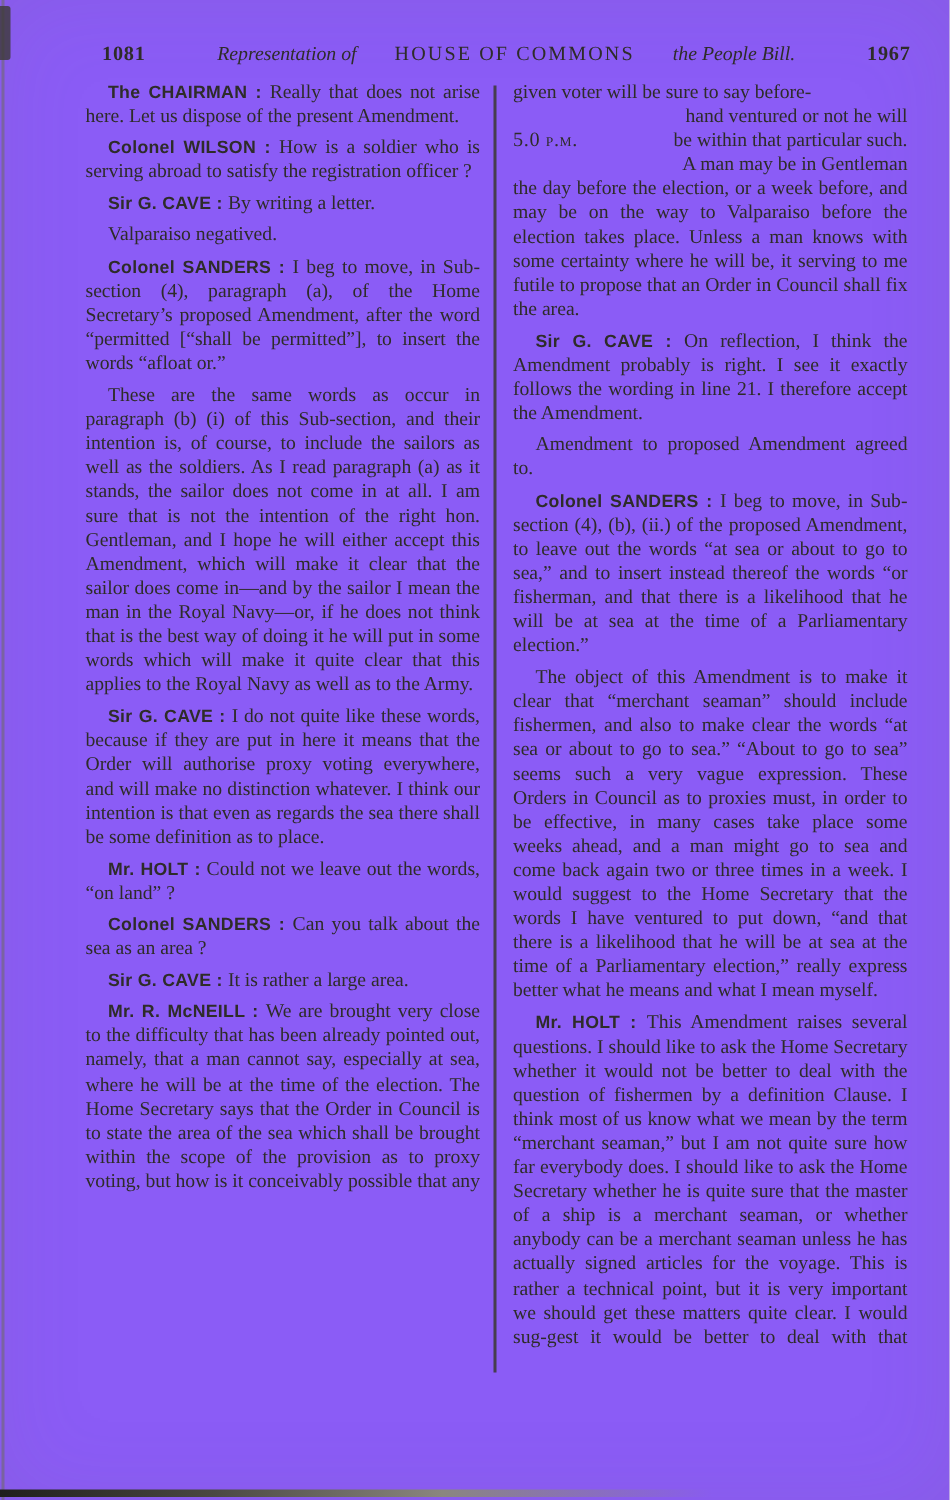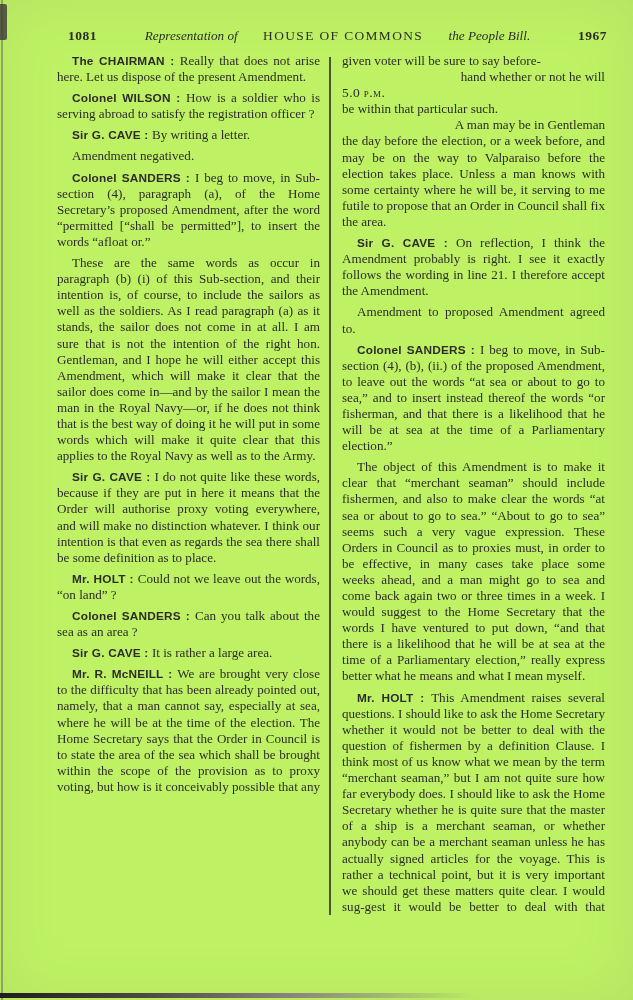--- a/index.html
+++ b/index.html
@@ -1,20 +1,20 @@
 <!DOCTYPE html>
 <html><head>
 <meta charset="utf-8">
 <style>
   html,body{margin:0;padding:0;background:#e8e6e1;}
   .page{
     position:relative;
     width:633px;height:1000px;
     margin:0 auto;
-    background:#bef264;
+    background:#8b5cf6;
     box-shadow:inset 0 0 60px rgba(110,100,85,0.10);
     overflow:hidden;
     color:#2e2c29;
     font-family:"Liberation Serif", serif;
   }
   
   .running-head{
     display:flex;align-items:baseline;
     padding:28px 26px 0 68px;
     font-size:13.5px;
@@ -47,21 +47,21 @@
   .speaker{
     font-family:"Liberation Sans", sans-serif;
     font-weight:bold;
     font-size:11.8px;
     letter-spacing:.2px;
   }
   
   .opening{margin:0 0 5px 0;font-size:13.1px;line-height:16.1px;}
   .open-line{display:block;}
   .open-line2,.open-line4{text-align:right;}
-  .open-line3{display:flex;justify-content:space-between;align-items:baseline;flex-direction:column;}
+  .open-line3{display:flex;justify-content:space-between;align-items:baseline;}
   .time-marker{
     font-variant:small-caps;
     font-size:13.5px;
     letter-spacing:.4px;
     white-space:nowrap;
   }
   .open-rest{display:block;text-align:justify;}
   
   .edge-left-line{
     position:absolute;left:1px;top:0;width:1.6px;height:100%;
@@ -92,34 +92,34 @@
   </div>
 
   <div class="col-divider"></div>
 
   <div class="columns">
 
     <div class="col">
         <p class="para"><span class="speaker">The CHAIRMAN : </span>Really that does not arise here.  Let us dispose of the present Amendment.</p>
         <p class="para"><span class="speaker">Colonel WILSON : </span>How is a soldier who is serving abroad to satisfy the registration officer ?</p>
         <p class="para"><span class="speaker">Sir G. CAVE : </span>By writing a letter.</p>
-        <p class="para">Amendment negatived.</p>
+        <p class="para">Valparaiso negatived.</p>
         <p class="para"><span class="speaker">Colonel SANDERS : </span>I beg to move, in Sub-section (4), paragraph (a), of the Home Secretary’s proposed Amendment, after the word “permitted [“shall be permitted”], to insert the words “afloat or.”</p>
         <p class="para">These are the same words as occur in paragraph (b) (i) of this Sub-section, and their intention is, of course, to include the sailors as well as the soldiers.  As I read paragraph (a) as it stands, the sailor does not come in at all.  I am sure that is not the intention of the right hon. Gentleman, and I hope he will either accept this Amendment, which will make it clear that the sailor does come in—and by the sailor I mean the man in the Royal Navy—or, if he does not think that is the best way of doing it he will put in some words which will make it quite clear that this applies to the Royal Navy as well as to the Army.</p>
         <p class="para"><span class="speaker">Sir G. CAVE : </span>I do not quite like these words, because if they are put in here it means that the Order will authorise proxy voting everywhere, and will make no distinction whatever.  I think our intention is that even as regards the sea there shall be some definition as to place.</p>
         <p class="para"><span class="speaker">Mr. HOLT : </span>Could not we leave out the words, “on land” ?</p>
         <p class="para"><span class="speaker">Colonel SANDERS : </span>Can you talk about the sea as an area ?</p>
         <p class="para"><span class="speaker">Sir G. CAVE : </span>It is rather a large area.</p>
         <p class="para cont"><span class="speaker">Mr. R. McNEILL : </span>We are brought very close to the difficulty that has been already pointed out, namely, that a man cannot say, especially at sea, where he will be at the time of the election.  The Home Secretary says that the Order in Council is to state the area of the sea which shall be brought within the scope of the provision as to proxy voting, but how is it conceivably possible that any</p>
       </div>
 
     <div class="col">
       <div class="opening para" style="text-indent:0;">
         <span class="open-line">given voter will be sure to say before-</span>
-        <span class="open-line open-line2">hand whether or not he will</span>
+        <span class="open-line open-line2">hand ventured or not he will</span>
         <span class="open-line open-line3">
           <span class="time-marker">5.0 p.m.</span>
           <span>be within that particular such.</span>
         </span>
         <span class="open-line open-line4">A man may be in Gentleman</span>
         <span class="open-rest">the day before the election, or a week before, and may be on the way to Valparaiso before the election takes place.  Unless a man knows with some certainty where he will be, it serving to me futile to propose that an Order in Council shall fix the area.</span>
       </div>
       <div>
           <p class="para"><span class="speaker">Sir G. CAVE : </span>On reflection, I think the Amendment probably is right.  I see it exactly follows the wording in line 21.  I therefore accept the Amendment.</p>
           <p class="para">Amendment to proposed Amendment agreed to.</p>

